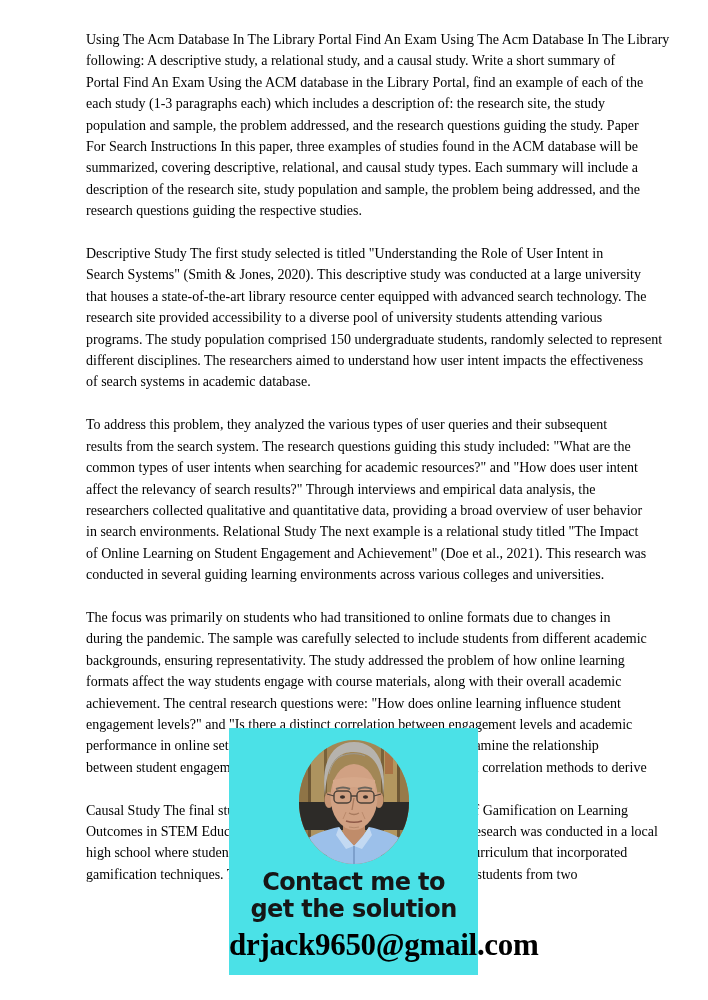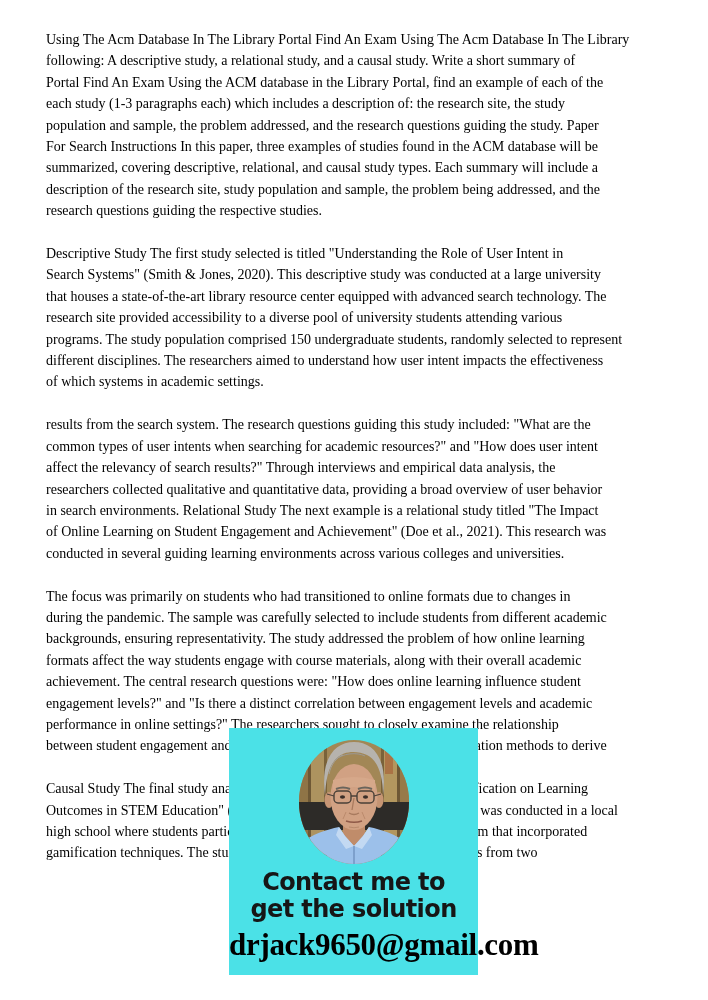--- a/index.html
+++ b/index.html
@@ -15,21 +15,21 @@
     font-family:"Liberation Serif", serif;
   }
   .doc{
     position:absolute;
     left:46px; top:29px; width:625px;
     color:var(--doc-text);
     font-size:14px;
     line-height:21.4px;
   }
   .para{margin-bottom:21.4px;}
-  .line{white-space:pre;}
+  .line{white-space:pre;margin-left:40px;}
   
   .ad{
     position:absolute;
     left:229px; top:728px;
     width:249px; height:247px;
     background:var(--ad-bg);
     z-index:5;
     text-align:center;
     padding-left:12px;
   }
@@ -75,23 +75,24 @@
       <div class="line">description of the research site, study population and sample, the problem being addressed, and the</div>
       <div class="line">research questions guiding the respective studies.</div>
     </div>
   <div class="para">
       <div class="line">Descriptive Study The first study selected is titled "Understanding the Role of User Intent in</div>
       <div class="line">Search Systems" (Smith &amp; Jones, 2020). This descriptive study was conducted at a large university</div>
       <div class="line">that houses a state-of-the-art library resource center equipped with advanced search technology. The</div>
       <div class="line">research site provided accessibility to a diverse pool of university students attending various</div>
       <div class="line">programs. The study population comprised 150 undergraduate students, randomly selected to represent</div>
       <div class="line">different disciplines. The researchers aimed to understand how user intent impacts the effectiveness</div>
-      <div class="line">of which systems in academic settings.</div>
+      <div class="line">of search systems in academic database.</div>
     </div>
   <div class="para">
+      <div class="line">To address this problem, they analyzed the various types of user queries and their subsequent</div>
       <div class="line">results from the search system. The research questions guiding this study included: "What are the</div>
       <div class="line">common types of user intents when searching for academic resources?" and "How does user intent</div>
       <div class="line">affect the relevancy of search results?" Through interviews and empirical data analysis, the</div>
       <div class="line">researchers collected qualitative and quantitative data, providing a broad overview of user behavior</div>
       <div class="line">in search environments. Relational Study The next example is a relational study titled "The Impact</div>
       <div class="line">of Online Learning on Student Engagement and Achievement" (Doe et al., 2021). This research was</div>
       <div class="line">conducted in several guiding learning environments across various colleges and universities.</div>
     </div>
   <div class="para">
       <div class="line">The focus was primarily on students who had transitioned to online formats due to changes in</div>

